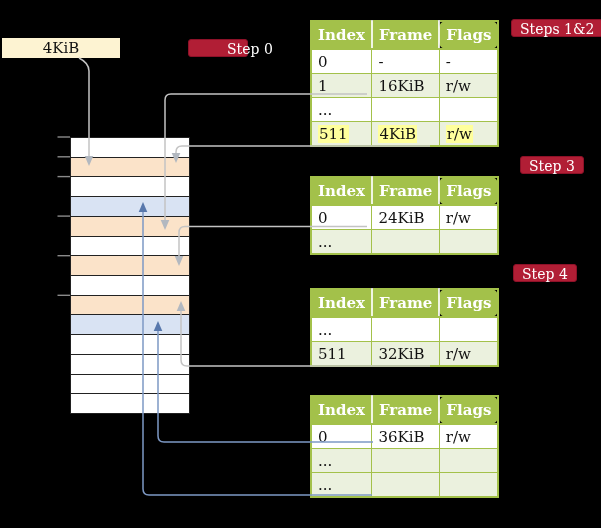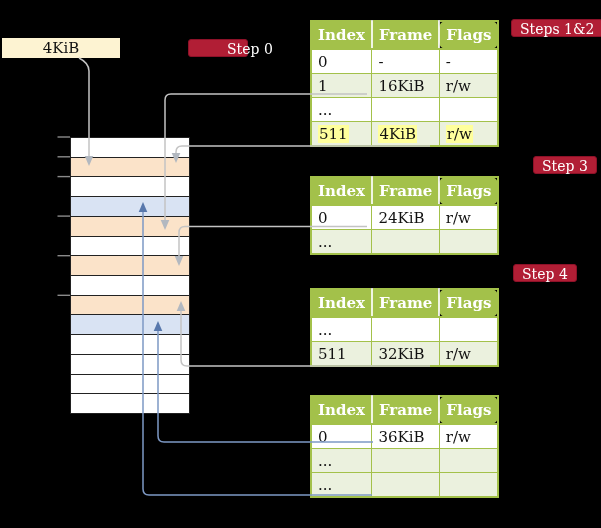--- a/index.html
+++ b/index.html
@@ -34,21 +34,21 @@
   }
   
   .badge{
     position:absolute;height:18px;line-height:18px;padding:0 8px;
     background:var(--badge-bg);border:1px solid var(--badge-border);
     border-radius:3px;color:#fff;font-size:14px;white-space:nowrap;
     box-sizing:border-box;
   }
   #badge-step0  {left:188px;top:39px;width:60px;text-align:center;padding-left:38px;}
   #badge-steps12{left:511px;top:19px;}
-  #badge-step3  {left:520px;top:156px;margin-left:13px;}
+  #badge-step3  {left:520px;top:156px;}
   #badge-step4  {left:513px;top:264px;}
   
   .memory{
     position:absolute;left:70px;top:137px;width:120px;height:277px;
     border:1px solid #202020;box-sizing:border-box;
     display:flex;flex-direction:column;
   }
   .mem-row{flex:1 1 0;border-bottom:1px solid #222;}
   .mem-row:last-child{border-bottom:none;}
   .mem-row.white {background:#ffffff;}

